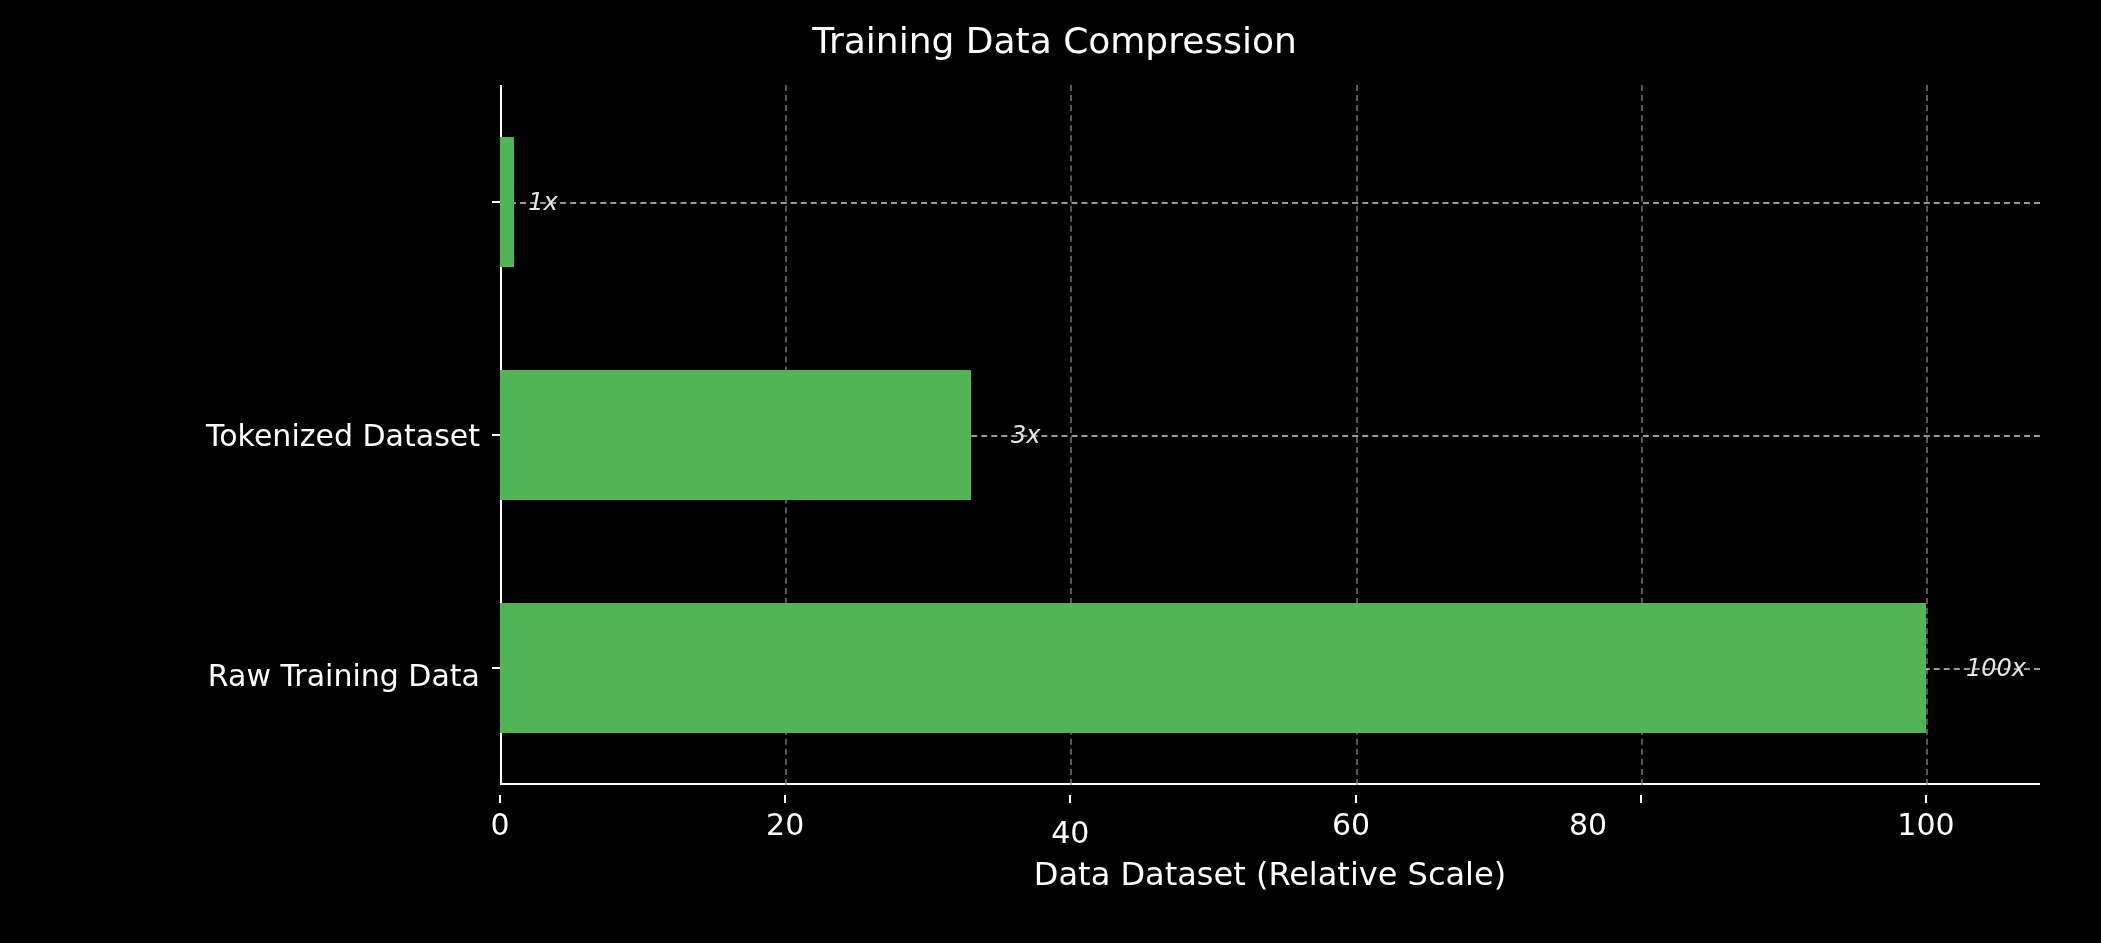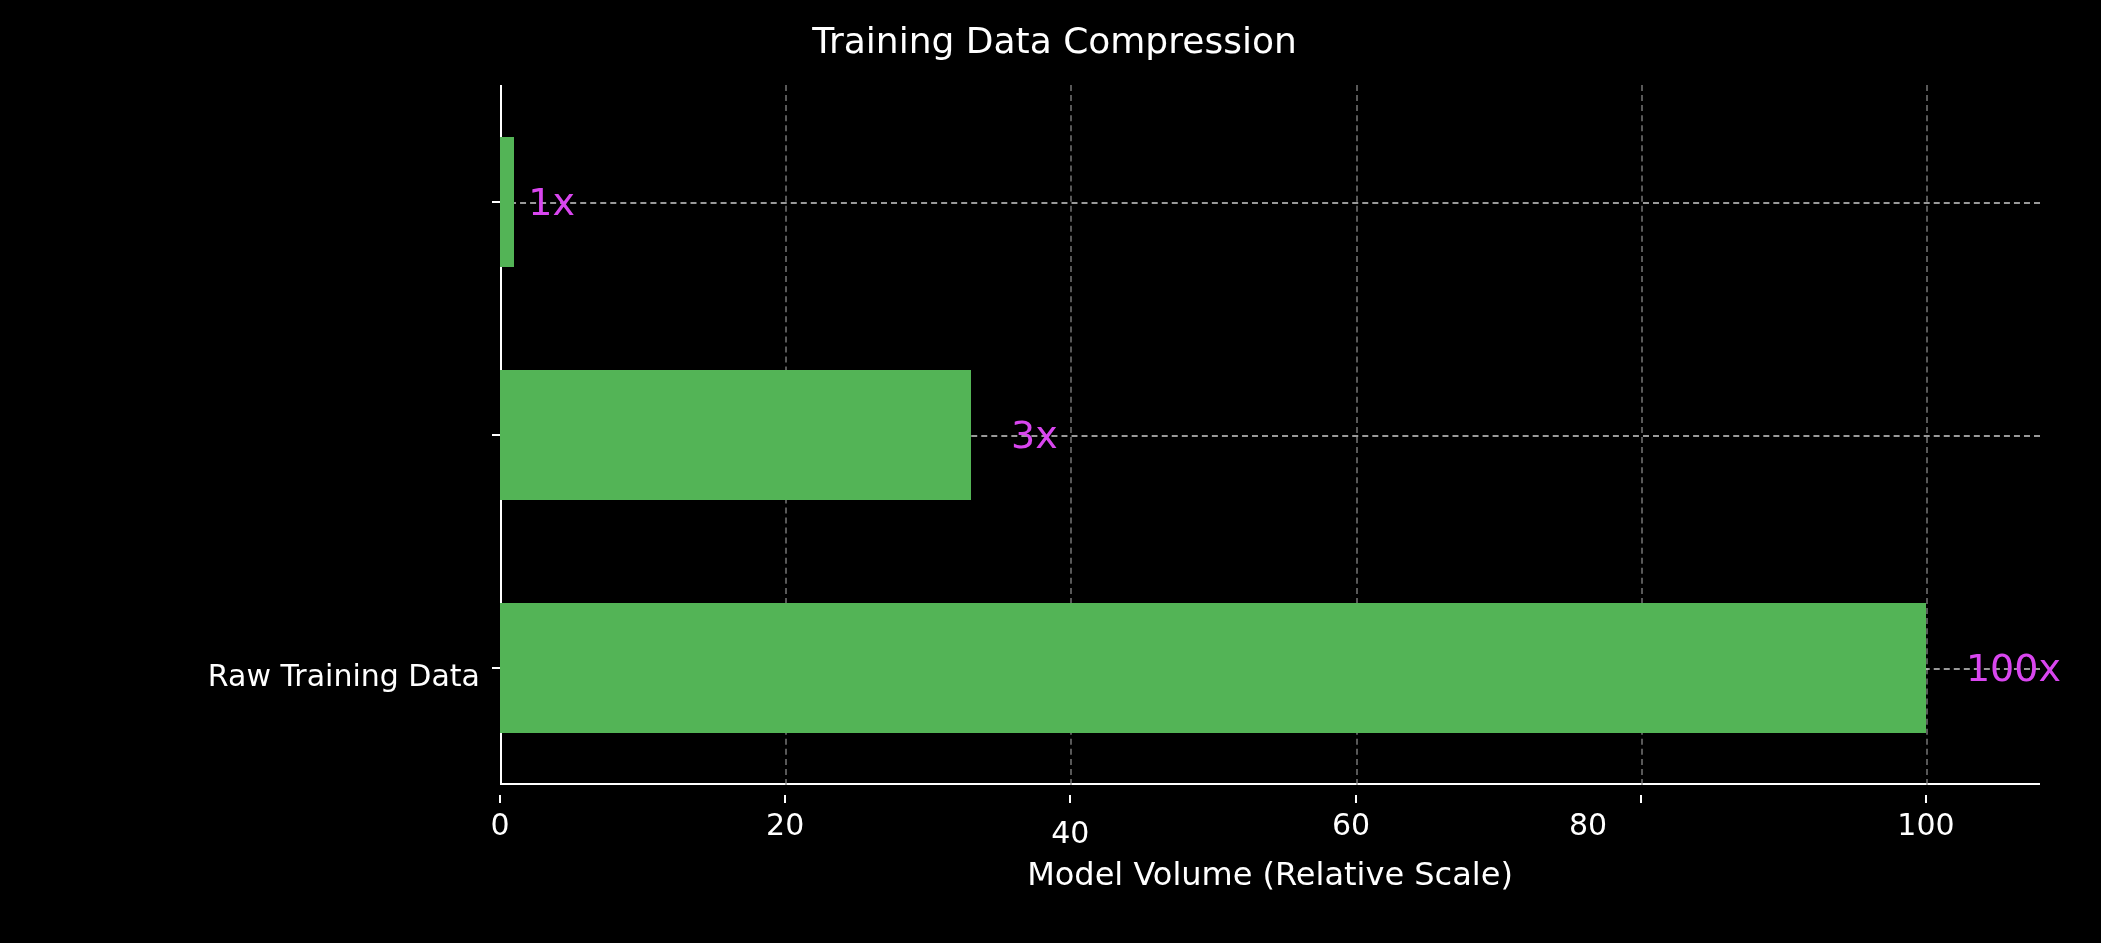--- a/index.html
+++ b/index.html
@@ -64,24 +64,25 @@
     opacity: 0.75;
   }
   .bar {
     position: absolute;
     left: 0;
     background: #53b456;
     height: 130px;
   }
   .bar-label {
     position: absolute;
-    color: #d946ef;
-    font-size: 38px;
+    color: #e5e5e5;
+    font-size: 24px;
     white-space: nowrap;
     transform: translateY(-50%);
+    font-style: italic;
   }
   .yticks {
     position: absolute;
     left: 0;
     top: 85px;
     width: 500px;
     height: 700px;
   }
   .ytick-label {
     position: absolute;
@@ -135,20 +136,21 @@
 <body>
 
 <div class="chart-wrap">
 
   <div class="title">Training Data Compression</div>
 
   <div class="yticks">
 
   <div class="ytick-label" style="top: 590px;">Raw Training Data</div>
       <div class="ytick-mark" style="top: 583.333px;"></div>
+      <div class="ytick-label" style="top: 350px;">Tokenized Dataset</div>
       <div class="ytick-mark" style="top: 350px;"></div>
       <div class="ytick-mark" style="top: 116.667px;"></div>
     </div>
 
   <div class="plot-area">
     <div class="spine-left"></div>
     <div class="spine-bottom"></div>
 
   <div class="vgrid" style="left: 285.185px;"></div>
       <div class="vgrid" style="left: 570.37px;"></div>
@@ -175,15 +177,15 @@
       <div class="xtick-mark" style="left: 570.37px;"></div>
       <div class="xtick-label" style="left: 570.37px; margin-top: 8px;">40</div>
       <div class="xtick-mark" style="left: 855.556px;"></div>
       <div class="xtick-label" style="left: 851px;">60</div>
       <div class="xtick-mark" style="left: 1140.74px;"></div>
       <div class="xtick-label" style="left: 1088px;">80</div>
       <div class="xtick-mark" style="left: 1425.93px;"></div>
       <div class="xtick-label" style="left: 1425.93px;">100</div>
     </div>
 
-  <div class="xlabel">Model Volume (Relative Scale)</div>
+  <div class="xlabel">Data Dataset (Relative Scale)</div>
 
 </div>
 
 </body></html>

